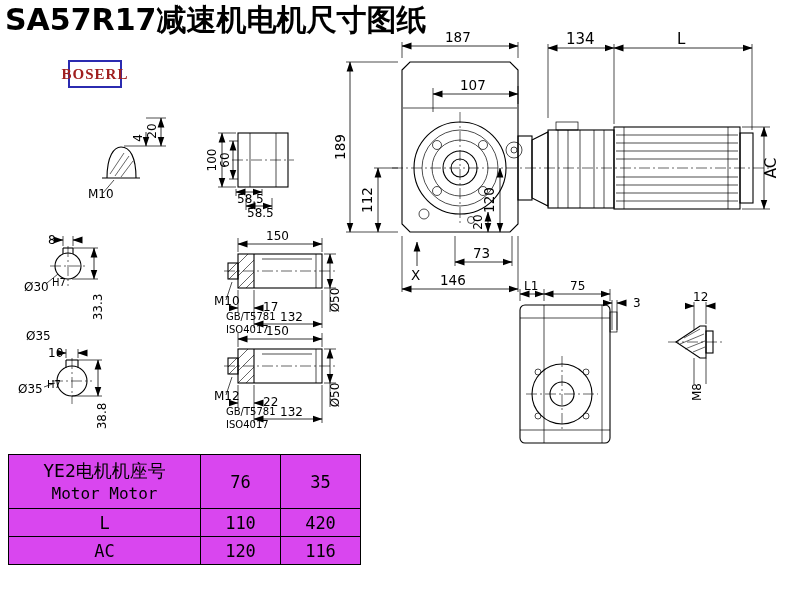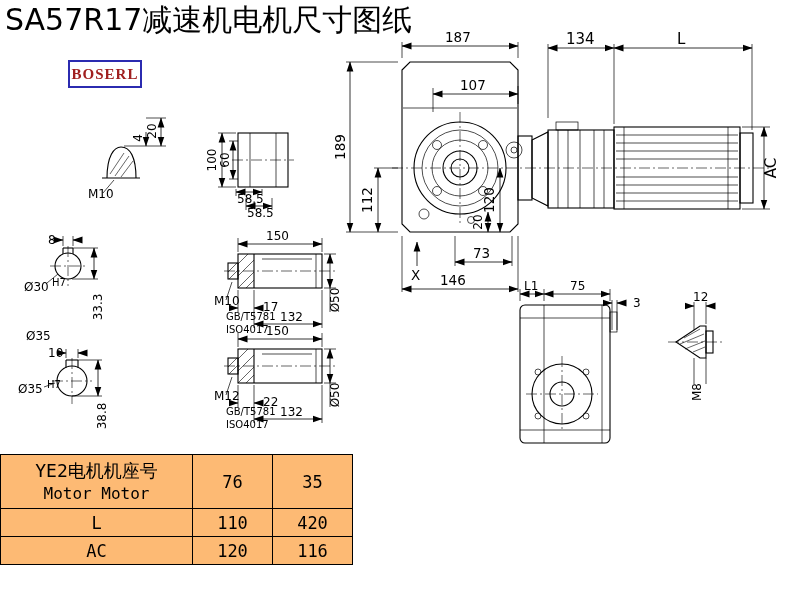--- a/index.html
+++ b/index.html
@@ -1,31 +1,31 @@
 <!DOCTYPE html>
 <html><head>
 <meta charset="utf-8">
 <style>
   *{box-sizing:border-box;margin:0;padding:0}
   html,body{width:800px;height:603px;background:#fff;overflow:hidden}
   body{font-family:"DejaVu Sans",sans-serif;position:relative;color:#000}
   .page{position:absolute;inset:0;width:800px;height:603px;background:#fff}
-  .title{position:absolute;left:5px;top:0;font-size:30px;font-weight:400;letter-spacing:0;white-space:nowrap}
-  .logo{position:absolute;left:68px;top:60px;width:74px;height:28px;border:2px solid #2b2bb0;
+  .title{position:absolute;left:5px;top:0;font-size:30px;font-weight:700;letter-spacing:0;white-space:nowrap}
+  .logo{position:absolute;left:68px;top:60px;width:54px;height:28px;border:2px solid #2b2bb0;
         display:flex;align-items:center;justify-content:center;background:#fff}
   .logo span{font-family:"Liberation Serif",serif;font-weight:700;font-size:15px;color:#a02020;letter-spacing:1px}
   svg.drawing{position:absolute;left:0;top:0}
   .ln{stroke:#000;stroke-width:1.1;fill:none}
   .thin{stroke:#000;stroke-width:.7;fill:none}
   .cl{stroke:#000;stroke-width:.6;fill:none;stroke-dasharray:11 3 2 3}
   .dim{stroke:#000;stroke-width:.8;fill:none}
   .hatch{stroke:#000;stroke-width:.6}
   text{fill:#000;font-family:"DejaVu Sans",sans-serif}
   .xbig{font-size:15px}.big{font-size:13.5px}.med{font-size:12px}.sml{font-size:10px}
-  .tbl{position:absolute;left:0;top:454px;border-collapse:collapse;table-layout:fixed;background:#fdba74}
+  .tbl{position:absolute;left:8px;top:454px;border-collapse:collapse;table-layout:fixed;background:#d946ef}
   .tbl td{border:1.5px solid #000;text-align:center;vertical-align:middle;font-size:17px;
           font-family:"DejaVu Sans Mono","DejaVu Sans",monospace;padding:1px 4px}
   .tbl .zh{font-size:18px;line-height:24px}
   .tbl .en{font-size:16px;line-height:22px}
 </style>
 </head>
 <body>
 
 <div class="page">
 

